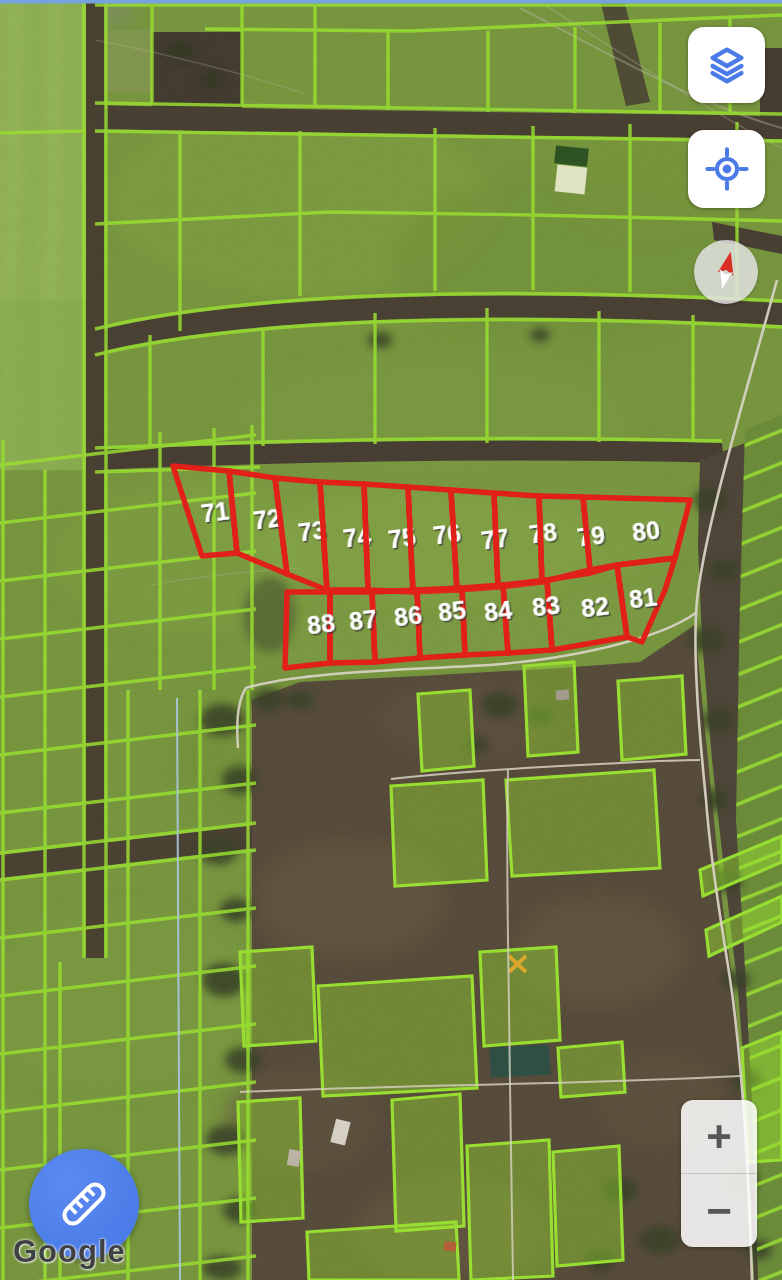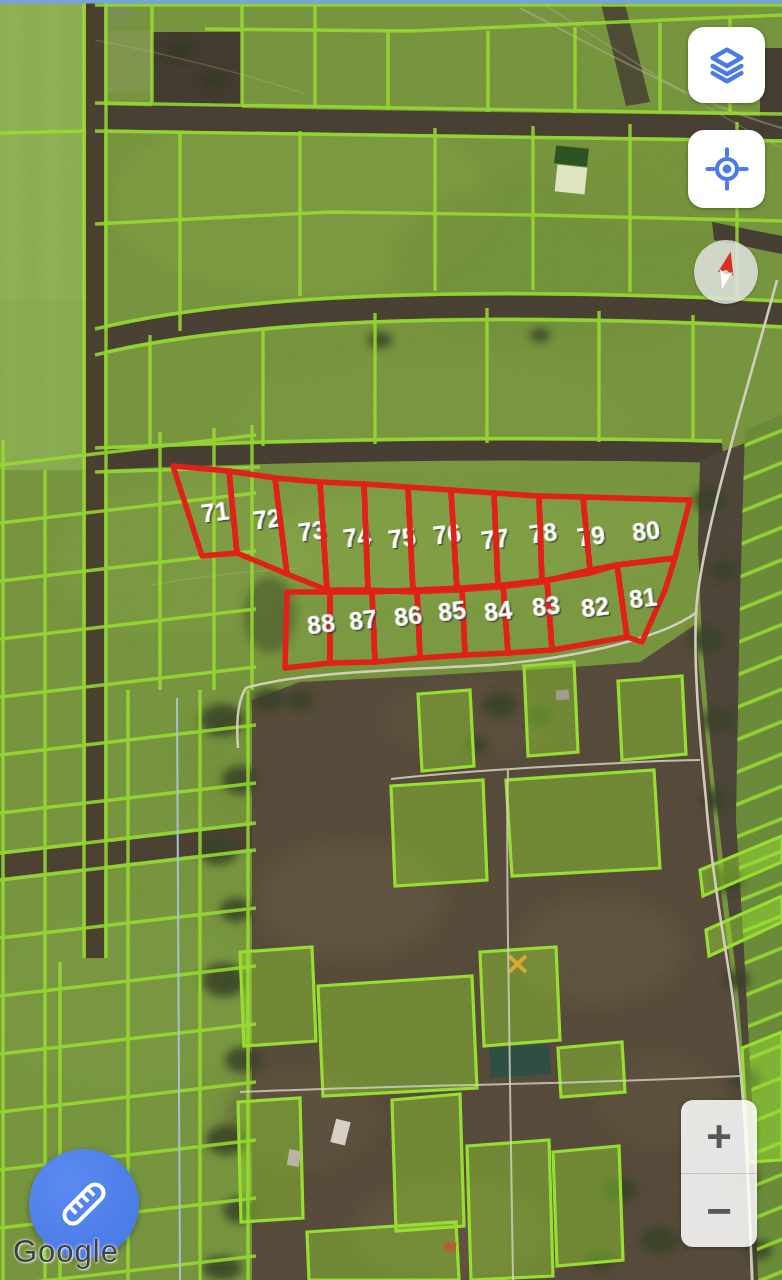--- a/index.html
+++ b/index.html
@@ -23,21 +23,21 @@
   .zoomctl button{flex:1;border:none;background:transparent;color:#575757;
            font-family:"Liberation Sans",sans-serif;font-size:44px;
            font-weight:bold;line-height:1;cursor:pointer;padding:0;}
   .zdiv{height:1px;background:rgba(0,0,0,.15);margin:0;}
   .measure{position:absolute;left:29px;top:1149px;width:110px;height:110px;
            border-radius:50%;cursor:pointer;z-index:30;
            background:radial-gradient(circle at 35% 30%,#5b8bf0,#4576e4);
            box-shadow:0 2px 6px rgba(0,0,0,.35);display:flex;
            align-items:center;justify-content:center;}
   .glogo{position:absolute;left:13px;top:1234px;z-index:40;
-         font-size:31px;font-weight:normal;letter-spacing:1px;color:#3e4043;
+         font-size:31px;font-weight:bold;letter-spacing:1px;color:#3e4043;
          text-shadow:0 0 3px rgba(255,255,255,.95),0 0 1px rgba(255,255,255,.9),
                      1px 1px 2px rgba(255,255,255,.65);}
   .parcel-label{font-family:"Liberation Sans",sans-serif;font-weight:bold;
                 font-size:25px;fill:#fff;text-anchor:middle;}
 </style>
 </head>
 <body>
 
 <div class="screen">
 

